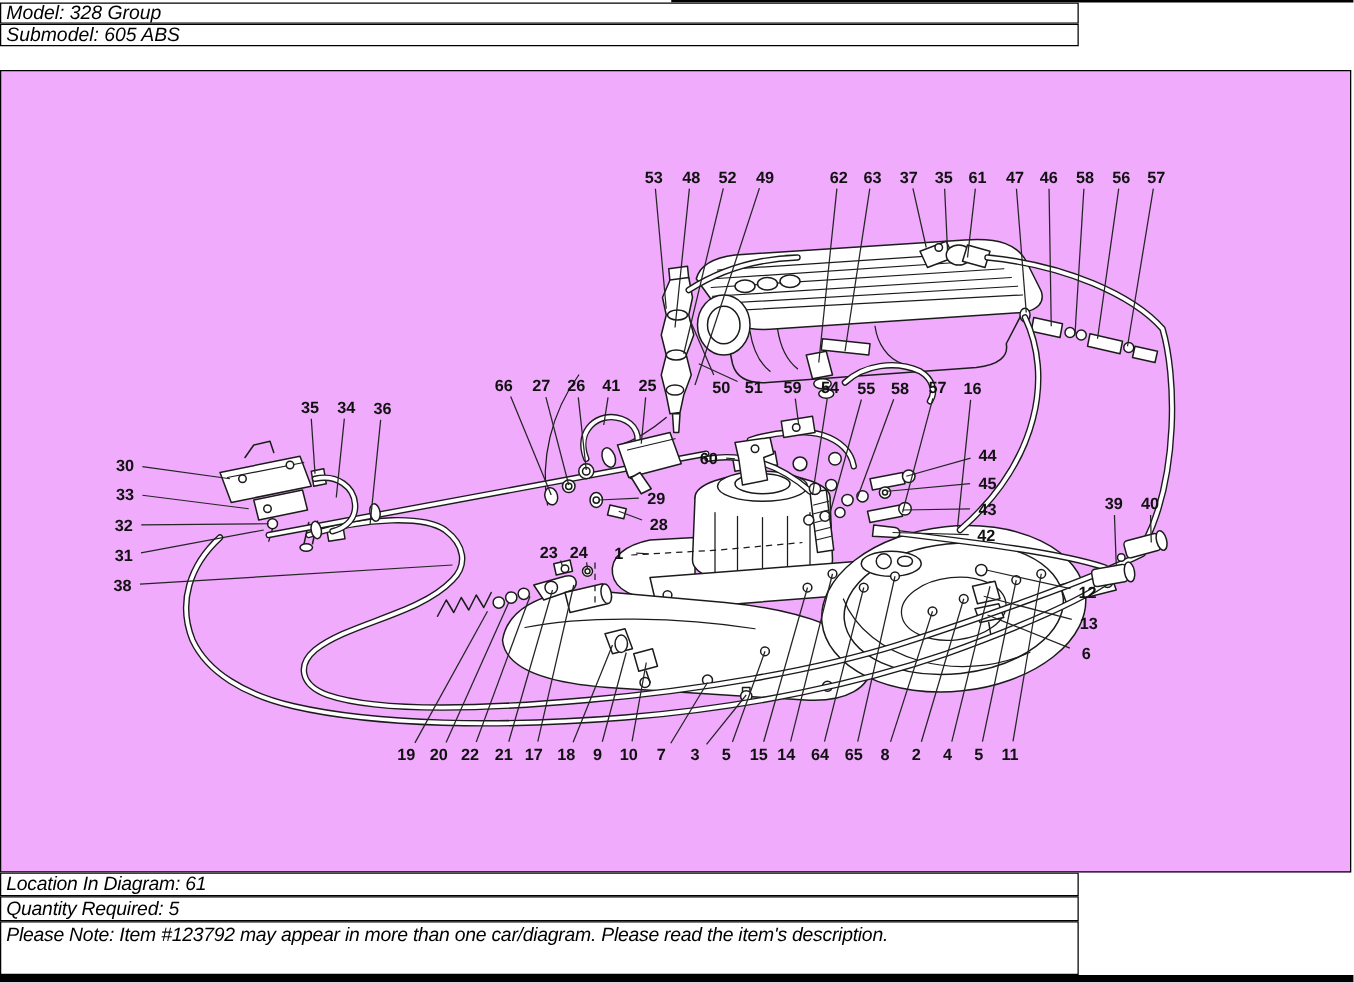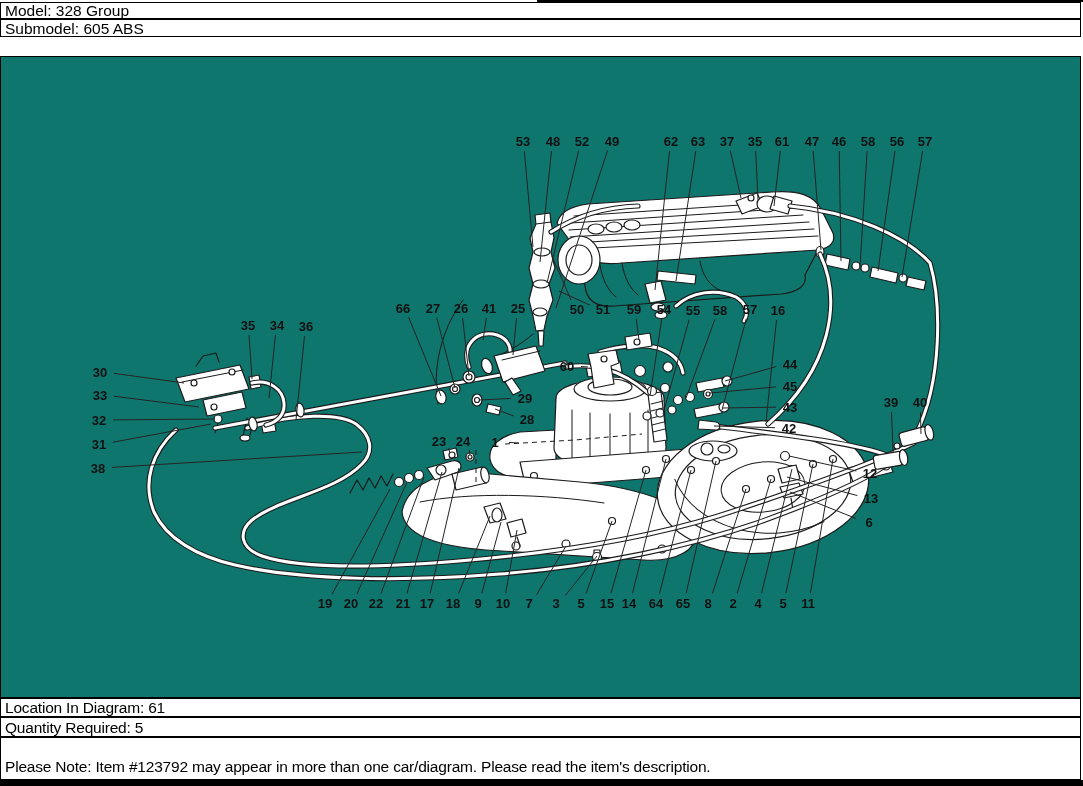--- a/index.html
+++ b/index.html
@@ -1,29 +1,29 @@
 <!DOCTYPE html>
 <html><head>
 <meta charset="utf-8">
 <style>
   html,body{margin:0;padding:0;background:#fff;}
   .page{position:relative;width:1083px;height:786px;background:#fff;
         font-family:"Liberation Sans",sans-serif;color:#000;overflow:hidden;}
-  .row{position:absolute;left:0;width:1081px;border:1px solid #000;
+  .row{position:absolute;left:0;width:863px;border:1px solid #000;
        background:#fff;box-sizing:border-box;padding-left:4px;
-       font-size:15.5px;white-space:nowrap;overflow:hidden;}
+       font-size:15.5px;white-space:nowrap;overflow:hidden;font-style:italic;}
   .toplineright{position:absolute;top:0;left:537px;width:546px;height:2px;background:#000;}
   .hdr1{top:2px;height:17px;line-height:16px;}
   .hdr2{top:19px;height:18px;line-height:17px;}
   .hdr3{top:37px;height:19px;line-height:18px;}
   .diagrambox{position:absolute;top:56px;left:0;width:1081px;height:642px;
-              border:1px solid #000;background:#0f766e;box-sizing:border-box;}
+              border:1px solid #000;background:#f0abfc;box-sizing:border-box;}
   .ftr1{top:698px;height:19px;line-height:18px;letter-spacing:-0.2px;}
   .ftr2{top:717px;height:20px;line-height:19px;letter-spacing:-0.2px;}
-  .ftr3{top:737px;height:43px;line-height:18px;letter-spacing:-0.2px;padding-top:20px;}
+  .ftr3{top:737px;height:43px;line-height:18px;letter-spacing:-0.2px;padding-top:2px;}
   .botbar{position:absolute;top:780px;left:0;width:1083px;height:6px;background:#000;}
   svg{display:block;}
   .ln{stroke:#1b1b1b;stroke-width:1.2;fill:none;stroke-linecap:round;stroke-linejoin:round;}
   .thin{stroke-width:1;}
   .fw{fill:#ffffff;}
   .tube-o{stroke:#1b1b1b;stroke-width:5.2;fill:none;stroke-linecap:round;}
   .tube-i{stroke:#ffffff;stroke-width:3;fill:none;stroke-linecap:round;}
   .dash{stroke:#1b1b1b;stroke-width:1;fill:none;stroke-dasharray:5 4;}
   .leader{stroke:#242424;stroke-width:1;}
   .callout-num{font-family:"Liberation Sans",sans-serif;font-weight:bold;

